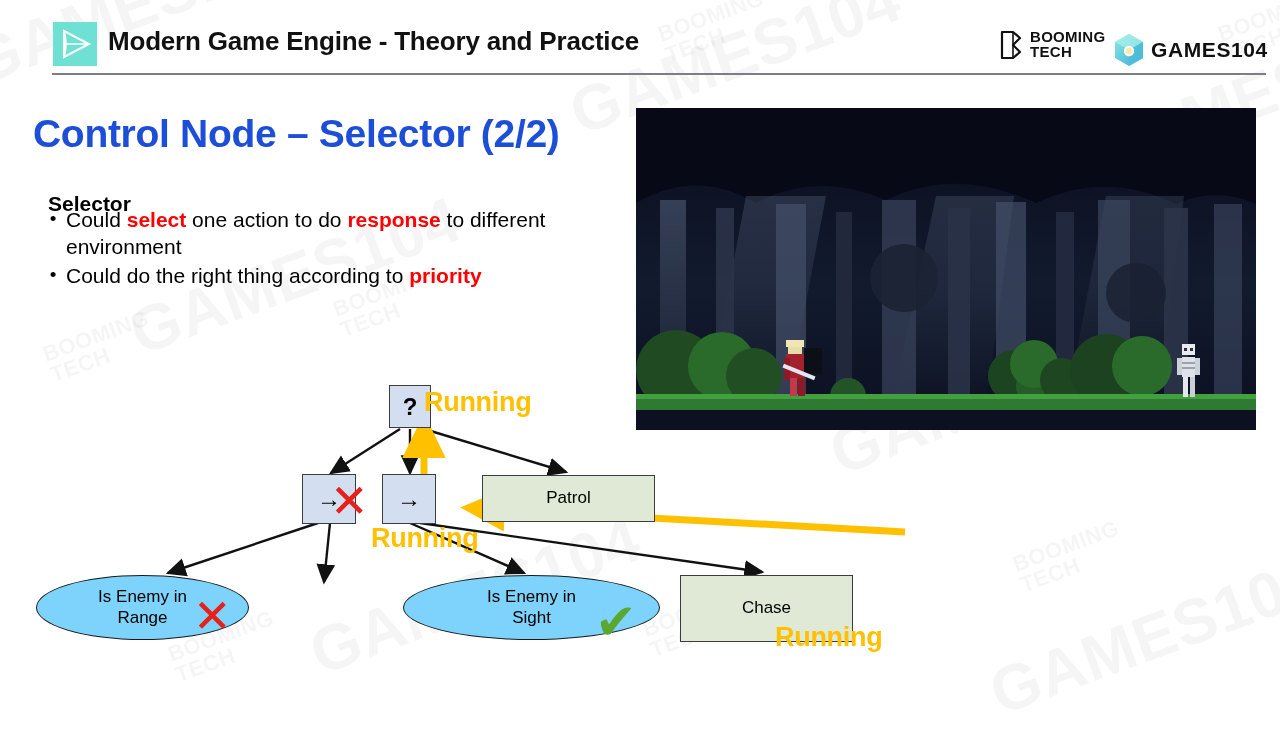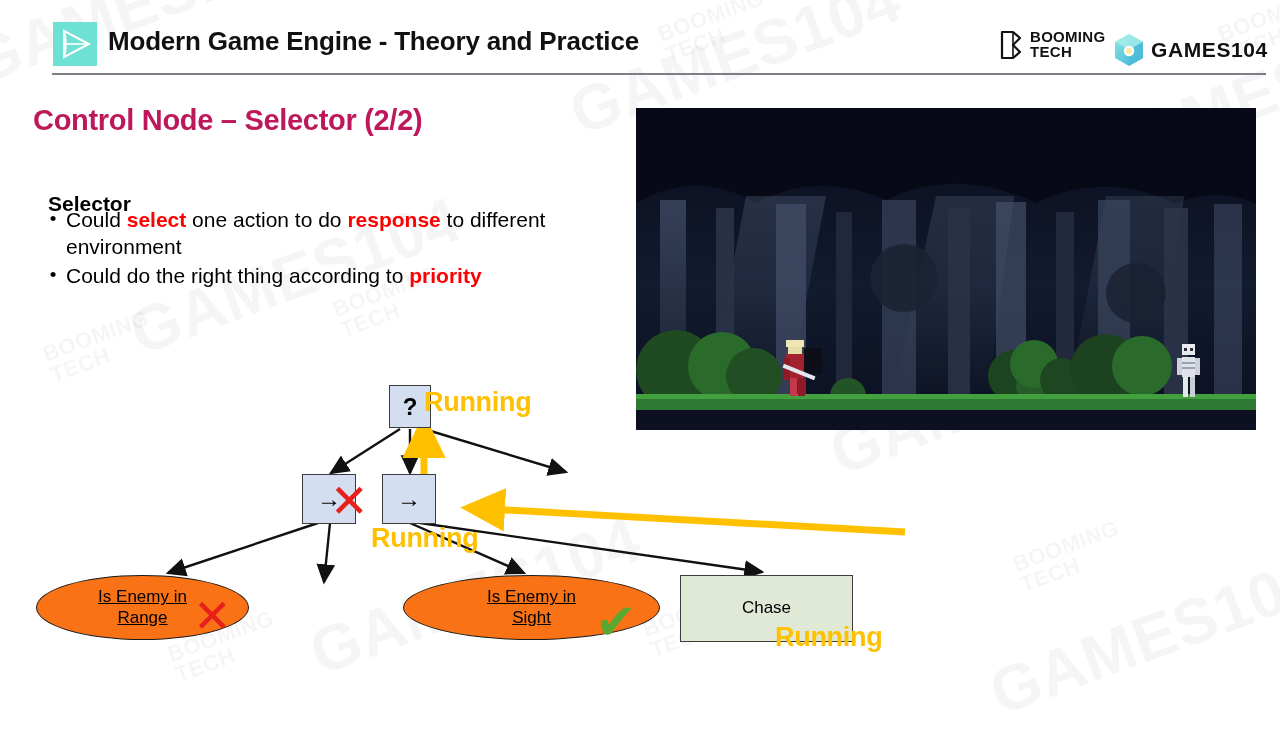--- a/index.html
+++ b/index.html
@@ -30,21 +30,21 @@
 
   .bt-logo{position:absolute;left:980px;top:30px;display:flex;align-items:center;gap:4px;}
   .bt-glyph{width:26px;height:30px;}
   .bt-words{display:flex;flex-direction:column;line-height:.98;font-weight:bold;font-size:15px;
             color:#111;letter-spacing:.3px;}
   .g104-cube{position:absolute;left:1093px;top:33px;width:32px;height:34px;}
   .g104-word{position:absolute;left:1131px;top:38px;font-size:21px;font-weight:bold;color:#111;
              letter-spacing:.6px;white-space:nowrap;}
 
   
-  .slide-title{position:absolute;left:33px;top:104px;font-size:29px;font-weight:bold;color:#be185d;
+  .slide-title{position:absolute;left:33px;top:112px;font-size:39px;font-weight:bold;color:#1d4ed8;
                letter-spacing:-.3px;white-space:nowrap;z-index:2;}
   .sub-head{position:absolute;left:48px;top:192px;font-size:21px;font-weight:bold;color:#000;z-index:2;}
   .bullets{position:absolute;left:40px;top:207px;width:590px;z-index:2;}
   .bullet{display:flex;align-items:flex-start;font-size:21px;color:#000;line-height:1.28;margin-bottom:2px;}
   .bullet .dot{width:26px;flex:0 0 26px;text-align:center;font-size:19px;line-height:1.28;}
   .bullet .btxt{flex:1;}
   .hl{color:#ff0000;font-weight:bold;}
 
   
   .game-shot{position:absolute;left:636px;top:108px;width:620px;height:322px;z-index:2;
@@ -52,21 +52,21 @@
 
   
   .diagram{position:absolute;left:0;top:360px;width:1280px;height:330px;z-index:2;}
   .diagram svg{position:absolute;left:0;top:0;}
 
   .node{position:absolute;box-sizing:border-box;border:1.6px solid #3c3c3c;
         display:flex;align-items:center;justify-content:center;text-align:center;
         font-size:17px;color:#000;line-height:1.18;}
   .node.ctrl{background:#d3dff0;}
   .node.action{background:#dfe9d5;}
-  .node.cond{background:#f97316;border-radius:50%;border:1.8px solid #1a1a1a;text-decoration:underline;}
+  .node.cond{background:#7dd3fc;border-radius:50%;border:1.8px solid #1a1a1a;}
   .node .glyph{font-size:24px;font-weight:bold;line-height:1;}
 
   .running{position:absolute;color:#ffc000;font-weight:bold;font-size:27px;
            white-space:nowrap;letter-spacing:-.3px;}
 
   .mark{position:absolute;font-weight:bold;line-height:1;}
   .mark.x{color:#e8201a;font-size:46px;}
   .mark.tick{color:#5aa832;font-size:50px;}
 </style>
 </head>
@@ -277,20 +277,23 @@
     <div class="node ctrl" style="left:302px;top:114px;width:54px;height:50px;">
       <span class="glyph">→</span>
     </div>
     <div class="mark x" style="left:330px;top:118px;">✕</div>
 
     <div class="node ctrl" style="left:382px;top:114px;width:54px;height:50px;">
       <span class="glyph">→</span>
     </div>
     <div class="running" style="left:371px;top:163px;">Running</div>
 
+    <div class="node action" style="left:482px;top:115px;width:173px;height:47px;">
+      <span>Patrol</span>
+    </div>
 
     <div class="node cond" style="left:36px;top:215px;width:213px;height:65px;">
       <span><span>Is Enemy in</span><br><span>Range</span></span>
     </div>
     <div class="mark x" style="left:193px;top:233px;">✕</div>
 
 
     <div class="node cond" style="left:403px;top:215px;width:257px;height:65px;">
       <span><span>Is Enemy in</span><br><span>Sight</span></span>
     </div>

